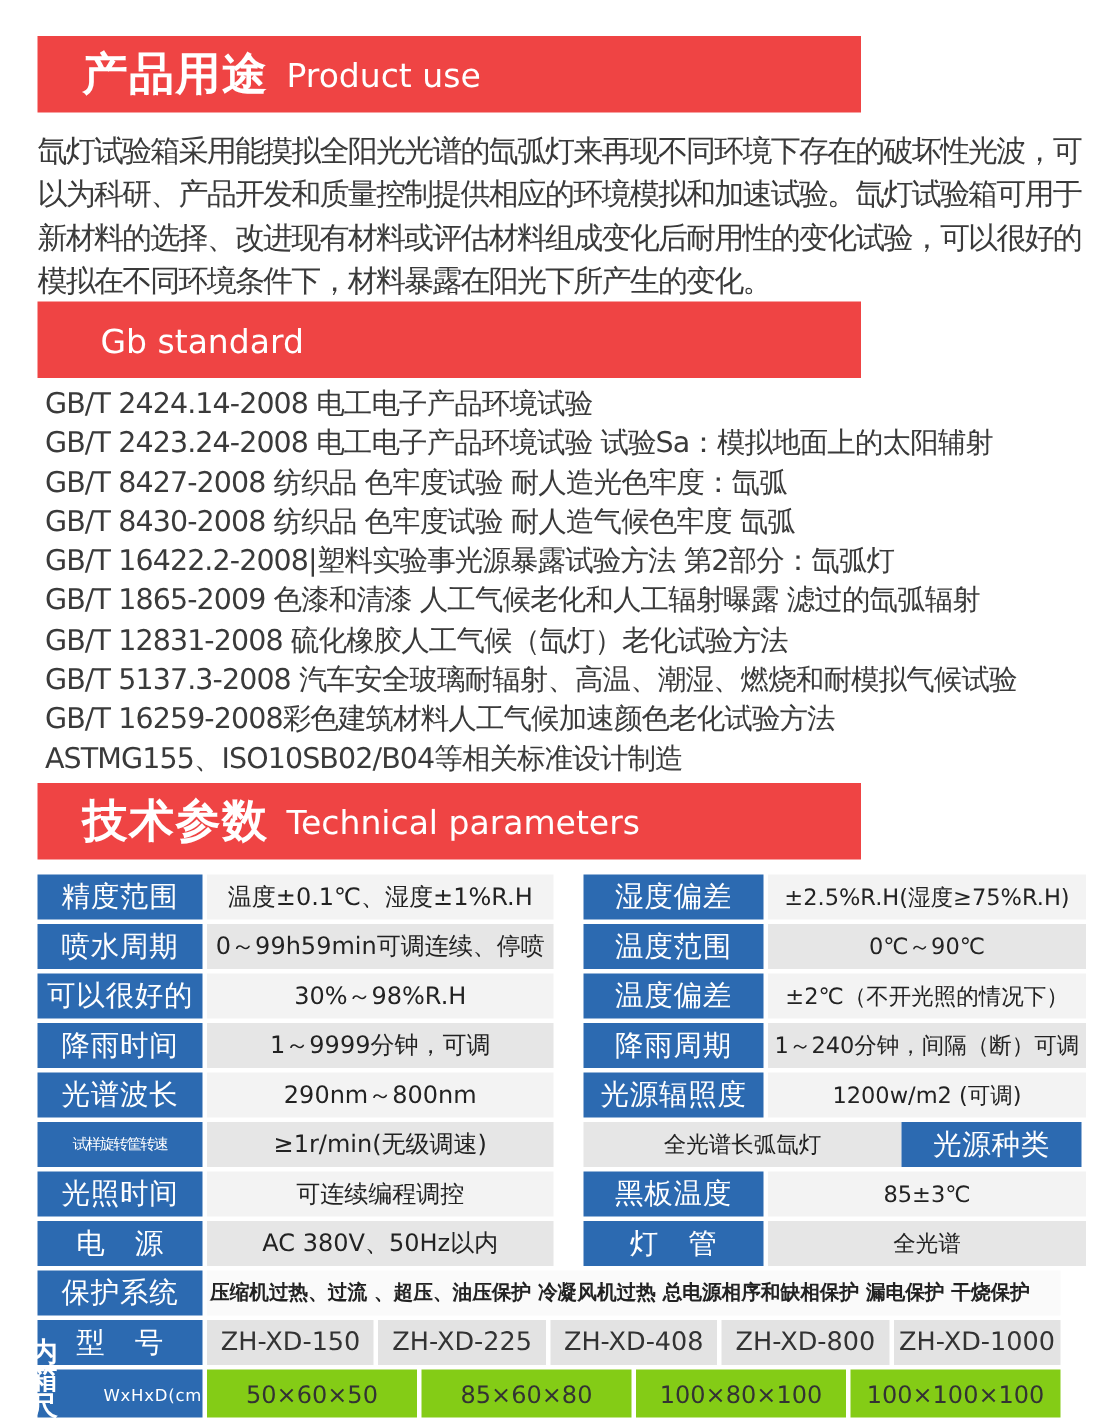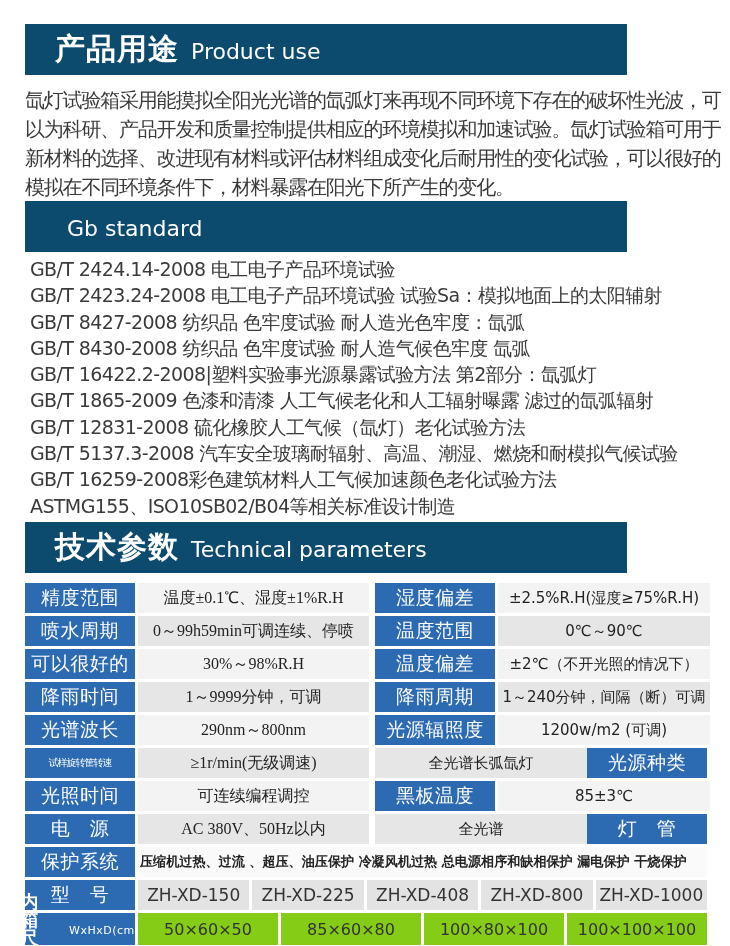--- a/index.html
+++ b/index.html
@@ -2,38 +2,38 @@
 <html><head>
 <meta charset="utf-8">
 <style>
   html,body{margin:0;padding:0;background:#fff;}
   .page{
     position:relative;width:730px;height:946px;background:#fff;overflow:hidden;
     font-family:"DejaVu Sans","Liberation Sans",sans-serif;color:#333;
   }
   
   .sec-bar{
-    position:absolute;left:25px;width:602px;height:51px;background:#0c4a6e;
+    position:absolute;left:25px;width:549px;height:51px;background:#ef4444;
     color:#fff;display:flex;align-items:center;padding-left:30px;box-sizing:border-box;
   }
   .sec-zh{font-size:30px;font-weight:bold;letter-spacing:1px;}
   .sec-en{font-size:22px;margin-left:12px;margin-top:4px;}
   
   .para{position:absolute;left:25px;top:86px;width:690px;}
   .para div{font-size:20px;line-height:29px;letter-spacing:-1.2px;white-space:nowrap;color:#3a3a3a;}
   
   .stds{position:absolute;left:30px;top:256px;width:690px;}
   .stds div{font-size:19px;line-height:26.3px;letter-spacing:-0.6px;white-space:nowrap;color:#3a3a3a;}
   
   .table{position:absolute;left:25px;top:583px;width:682px;}
   .trow{display:flex;margin-bottom:3px;height:30px;}
   .cell{box-sizing:border-box;display:flex;align-items:center;justify-content:center;}
   .lbl{width:110px;background:#2c6ab1;color:#fff;font-size:19px;letter-spacing:0.5px;margin-right:3px;flex:none;}
   .l2{width:120px;}
-  .v1{width:231px;margin-right:6px;font-size:16px;flex:none;color:#222;font-family:Liberation Serif, serif;}
+  .v1{width:231px;margin-right:20px;font-size:16px;flex:none;color:#222;}
   .v2{width:212px;font-size:15px;flex:none;color:#222;}
   .trow:nth-child(odd) .val{background:#f3f3f3;}
   .trow:nth-child(even) .val{background:#e6e6e6;}
   .trow:nth-child(6) .lbl:first-child{font-size:10px;letter-spacing:-1px;}
   
   .prot-val{width:569px;background:#fafafa;font-size:13.5px;font-weight:bold;
     white-space:nowrap;color:#222;justify-content:flex-start;padding-left:2px;
     transform-origin:left center;}
   .prot-val span{display:inline-block;transform:scaleX(0.97);transform-origin:left;}
   
@@ -123,22 +123,22 @@
     </div>
     <div class="trow">
       <div class="cell lbl">光照时间</div>
       <div class="cell val v1">可连续编程调控</div>
       <div class="cell lbl l2">黑板温度</div>
       <div class="cell val v2">85±3℃</div>
     </div>
     <div class="trow">
       <div class="cell lbl">电　源</div>
       <div class="cell val v1">AC 380V、50Hz以内</div>
+      <div class="cell lbl l2">灯　管</div>
       <div class="cell val v2">全光谱</div>
-      <div class="cell lbl l2">灯　管</div>
     </div>
 
     <div class="trow">
       <div class="cell lbl">保护系统</div>
       <div class="cell prot-val">
         <span>压缩机过热、过流 、超压、油压保护 冷凝风机过热 总电源相序和缺相保护 漏电保护 干烧保护</span>
       </div>
     </div>
 
     <div class="trow">

